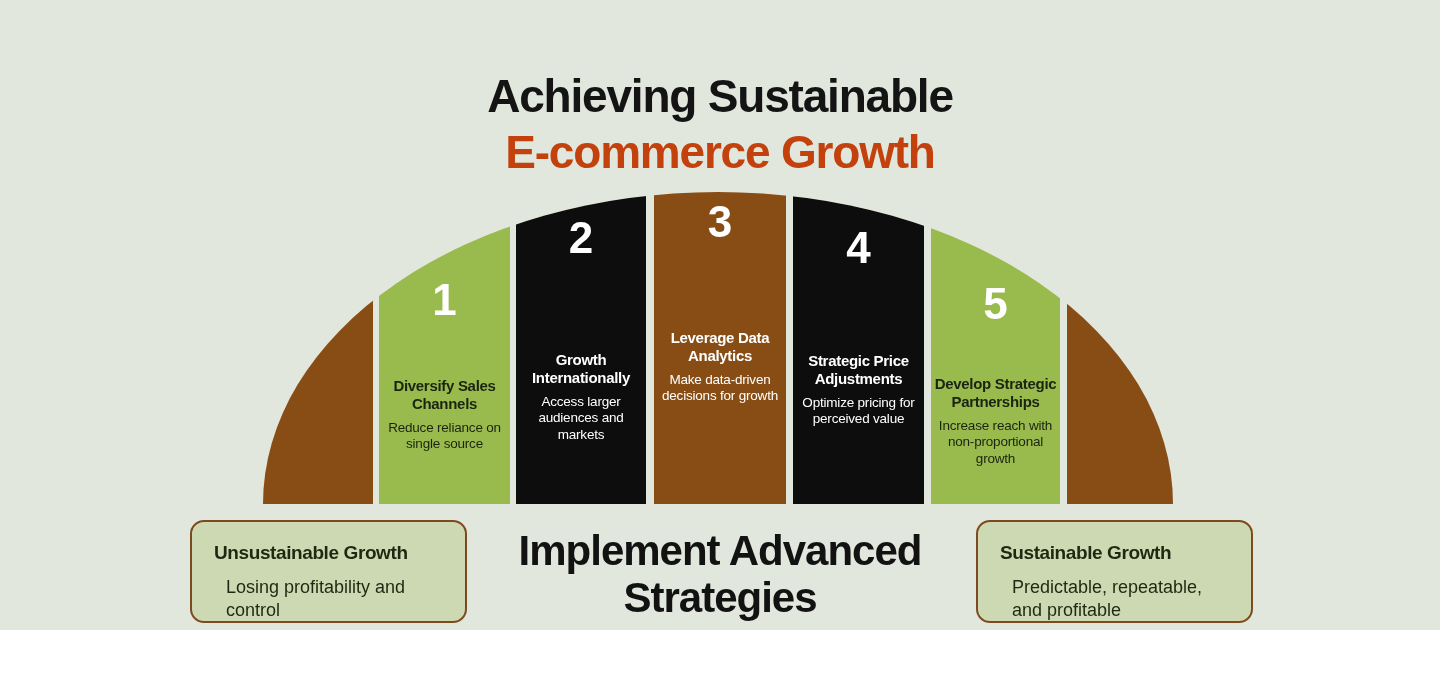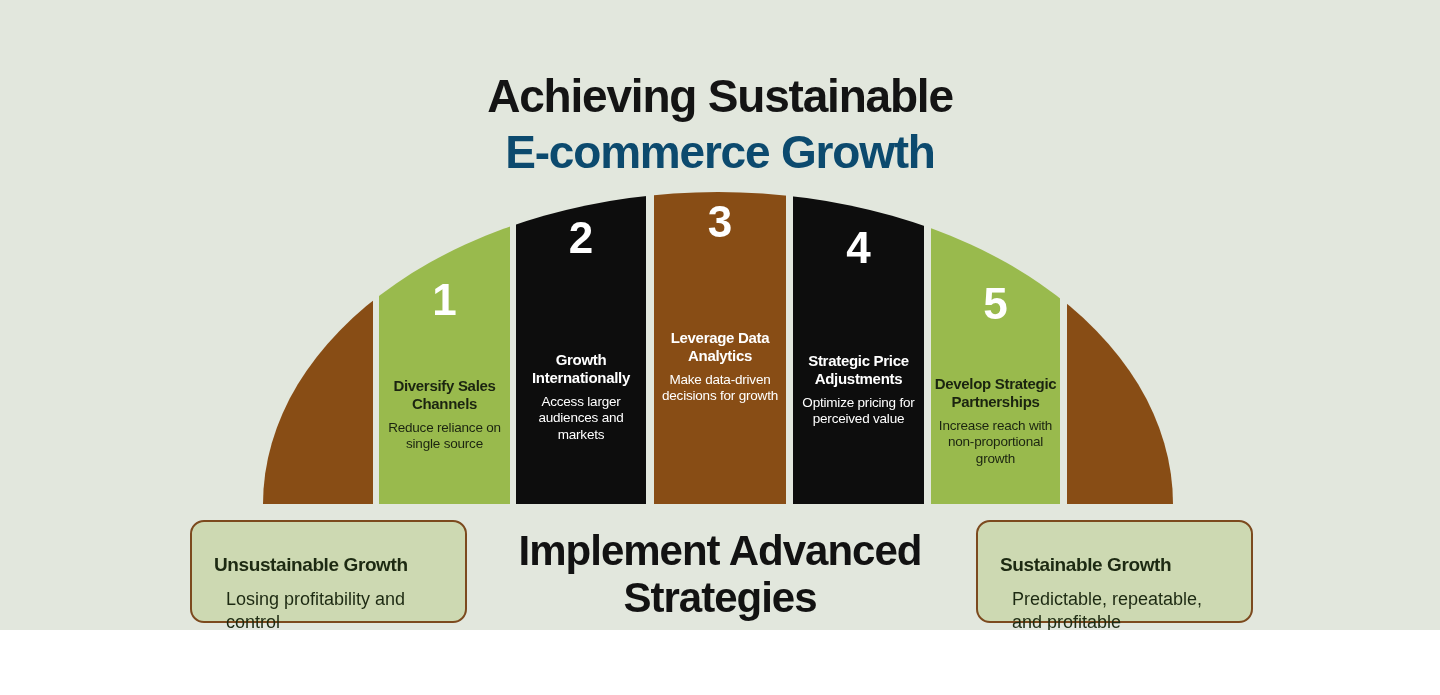--- a/index.html
+++ b/index.html
@@ -17,21 +17,21 @@
     position: absolute;
     top: 68px; left: 0;
     width: 100%;
     text-align: center;
     font-weight: bold;
     font-size: 46px;
     letter-spacing: -1.2px;
     line-height: 1.22;
   }
   .page-title .t1 { color: #141414; }
-  .page-title .t2 { color: #0c4a6e; }
+  .page-title .t2 { color: #c2410c; }
 
   
   .arch-svg { position: absolute; top: 0; left: 0; }
 
   
   .band { position: absolute; top: 0; height: 100%; text-align: center; }
   .band .num {
     position: absolute; left: 0; width: 100%;
     font-size: 44px; font-weight: bold; line-height: 1;
     color: #ffffff;
@@ -73,21 +73,21 @@
     position: absolute;
     top: 520px; width: 277px; height: 103px;
     box-sizing: border-box;
     background: #cdd9b2;
     border: 2px solid #7c4a1e;
     border-radius: 14px;
     padding: 21px 22px;
     color: #1d2a12;
   }
   .callout .co-title {
-    margin: 12px 0 8px; font-size: 19px; font-weight: bold;
+    margin: 0 0 8px; font-size: 19px; font-weight: bold;
     letter-spacing: -0.4px; line-height: 1.1;
   }
   .callout .co-desc { margin: 12px; font-size: 18px; line-height: 1.3; }
   .callout.left  { left: 190px; }
   .callout.right { left: 976px; }
 </style>
 </head>
 <body>
 
 <div class="canvas">

